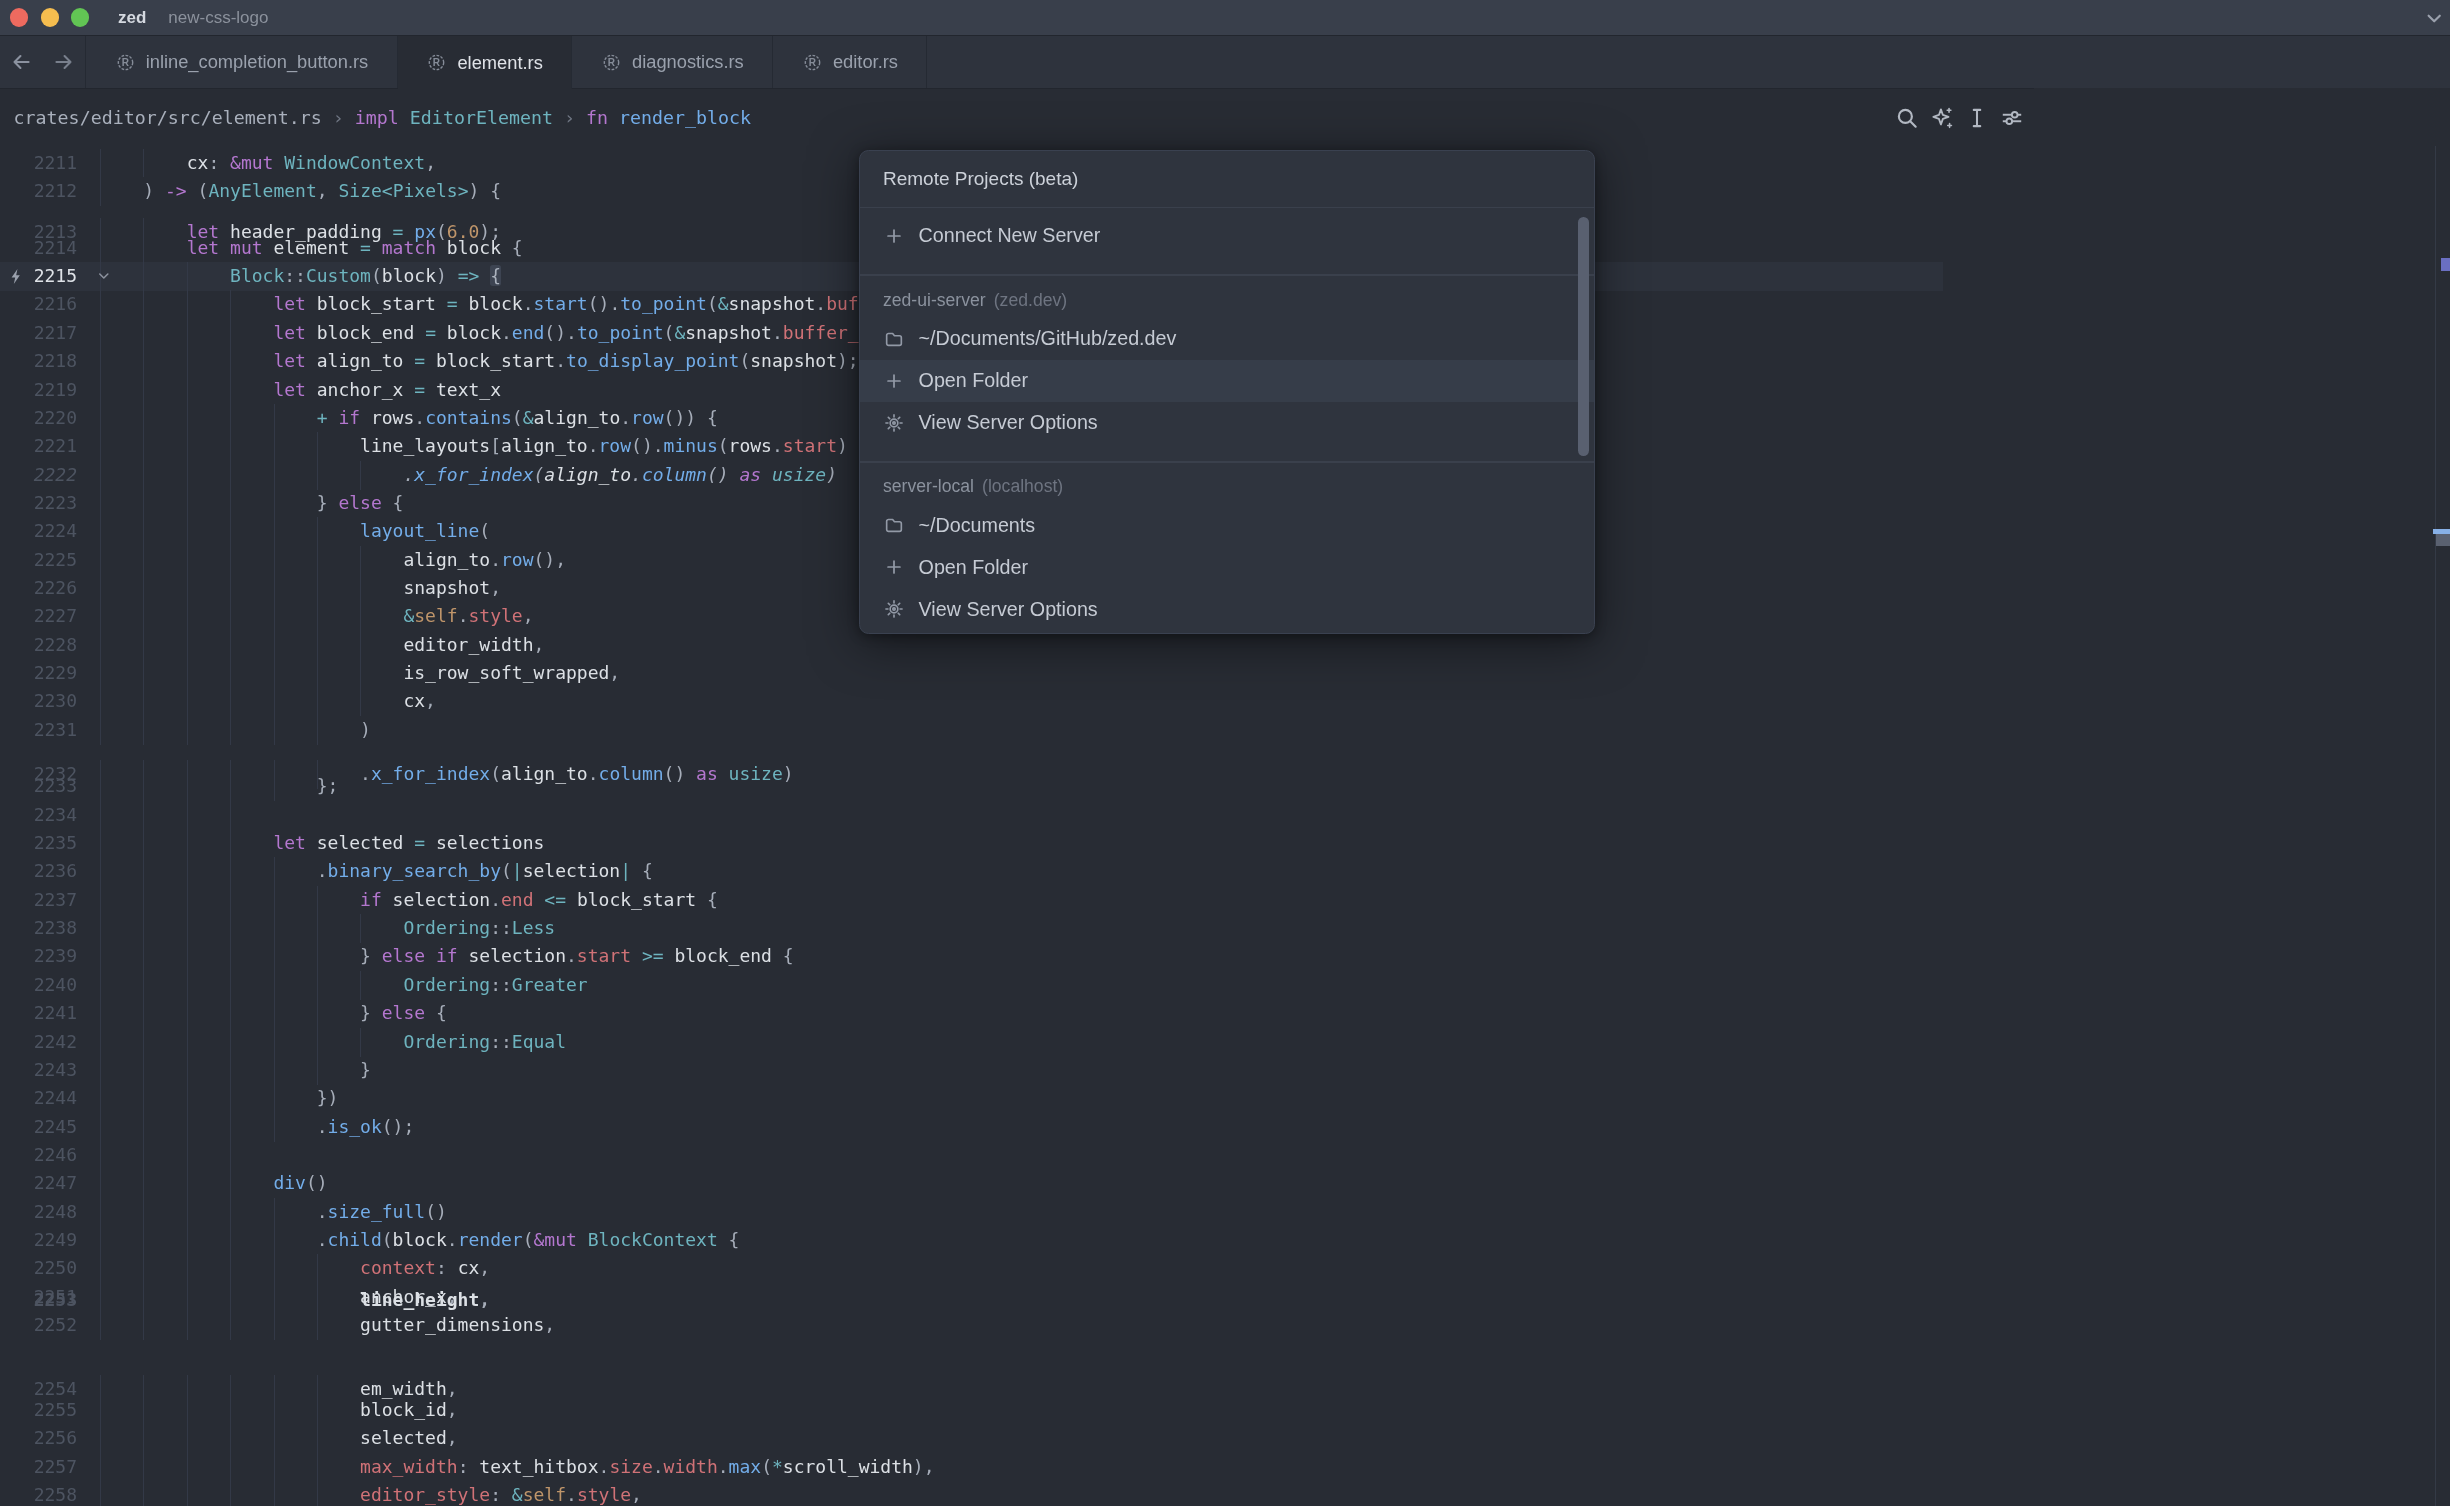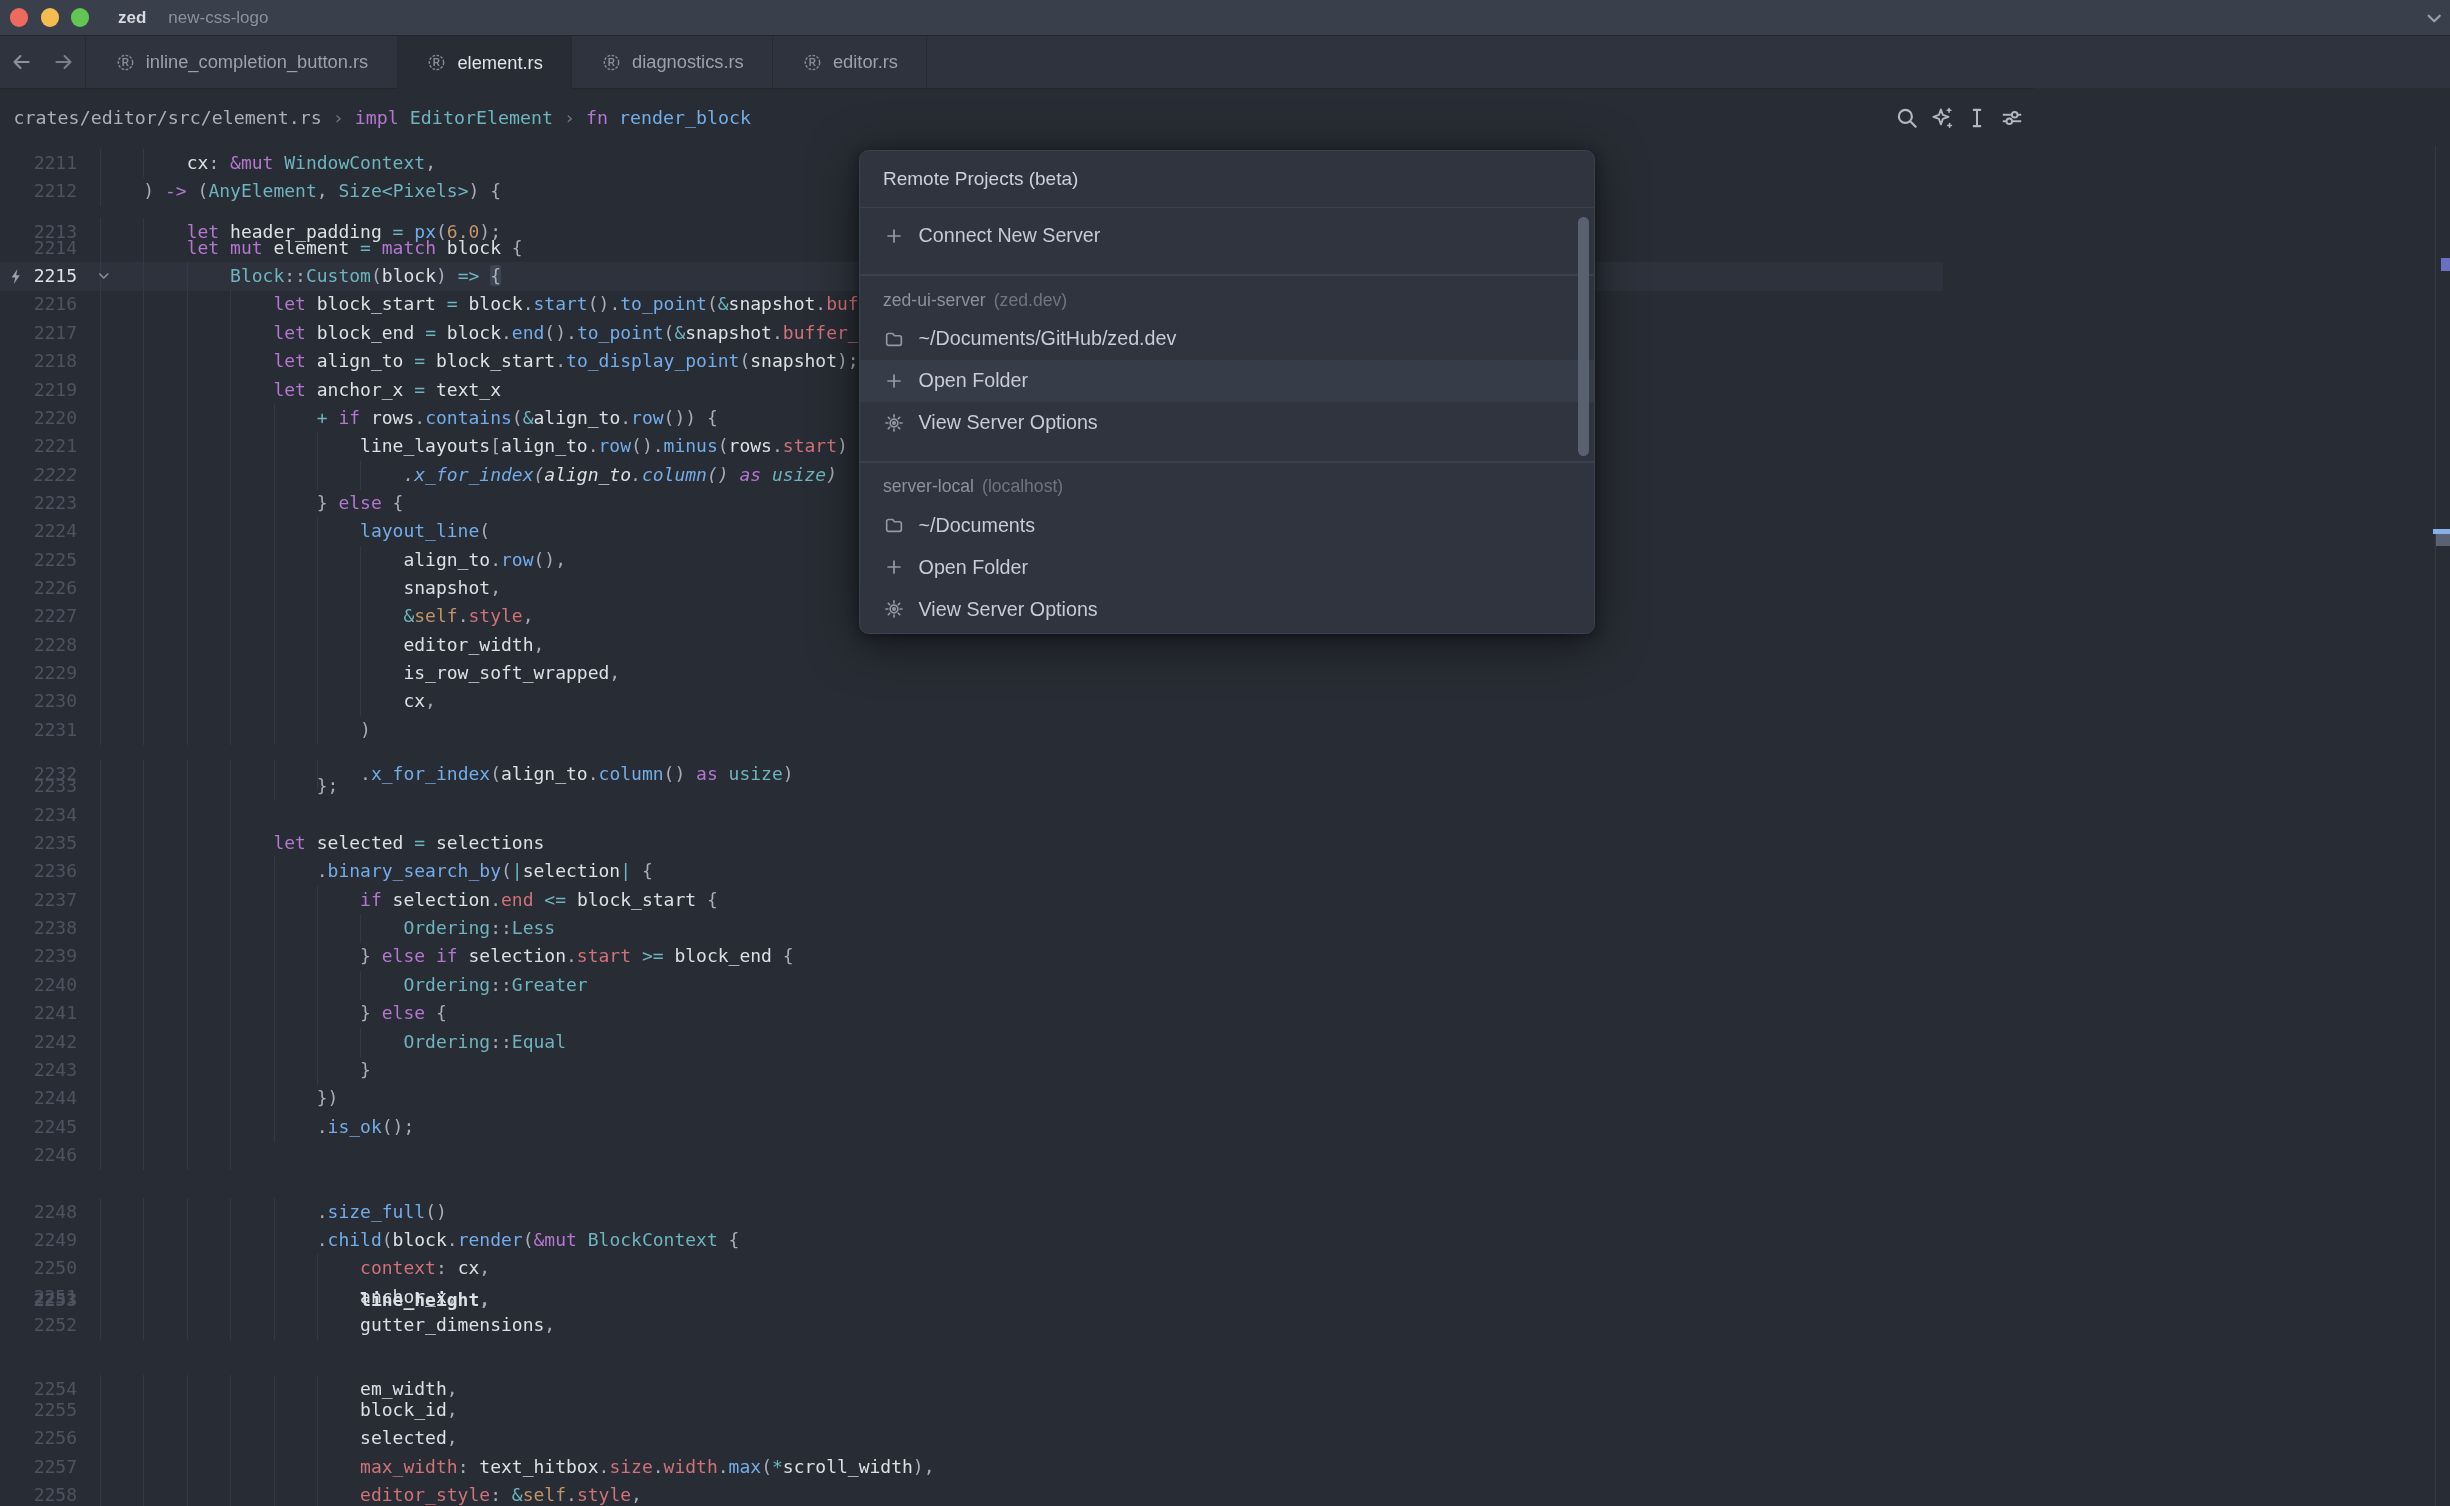--- a/index.html
+++ b/index.html
@@ -535,20 +535,28 @@
         <span class="codetext"><span class="c-pn">                    .</span><span class="c-fn">is_ok</span><span class="c-pn">();</span></span>
       </div>
       <div class="row" style="top: 995px;">
         <span class="guide" style="left: 100px;"></span>
         <span class="guide" style="left: 143px;"></span>
         <span class="guide" style="left: 187px;"></span>
         <span class="guide" style="left: 230px;"></span>
         <span class="lnum">2246</span>
         <span class="codetext"></span>
       </div>
+      <div class="row" style="top: 1023px;">
+        <span class="guide" style="left: 100px;"></span>
+        <span class="guide" style="left: 143px;"></span>
+        <span class="guide" style="left: 187px;"></span>
+        <span class="guide" style="left: 230px;"></span>
+        <span class="lnum">2247</span>
+        <span class="codetext"><span class="c-fn">                div</span><span class="c-pn">()</span></span>
+      </div>
       <div class="row" style="top: 1052px;">
         <span class="guide" style="left: 100px;"></span>
         <span class="guide" style="left: 143px;"></span>
         <span class="guide" style="left: 187px;"></span>
         <span class="guide" style="left: 230px;"></span>
         <span class="guide" style="left: 274px;"></span>
         <span class="lnum">2248</span>
         <span class="codetext"><span class="c-pn">                    .</span><span class="c-fn">size_full</span><span class="c-pn">()</span></span>
       </div>
       <div class="row" style="top: 1080px;">

